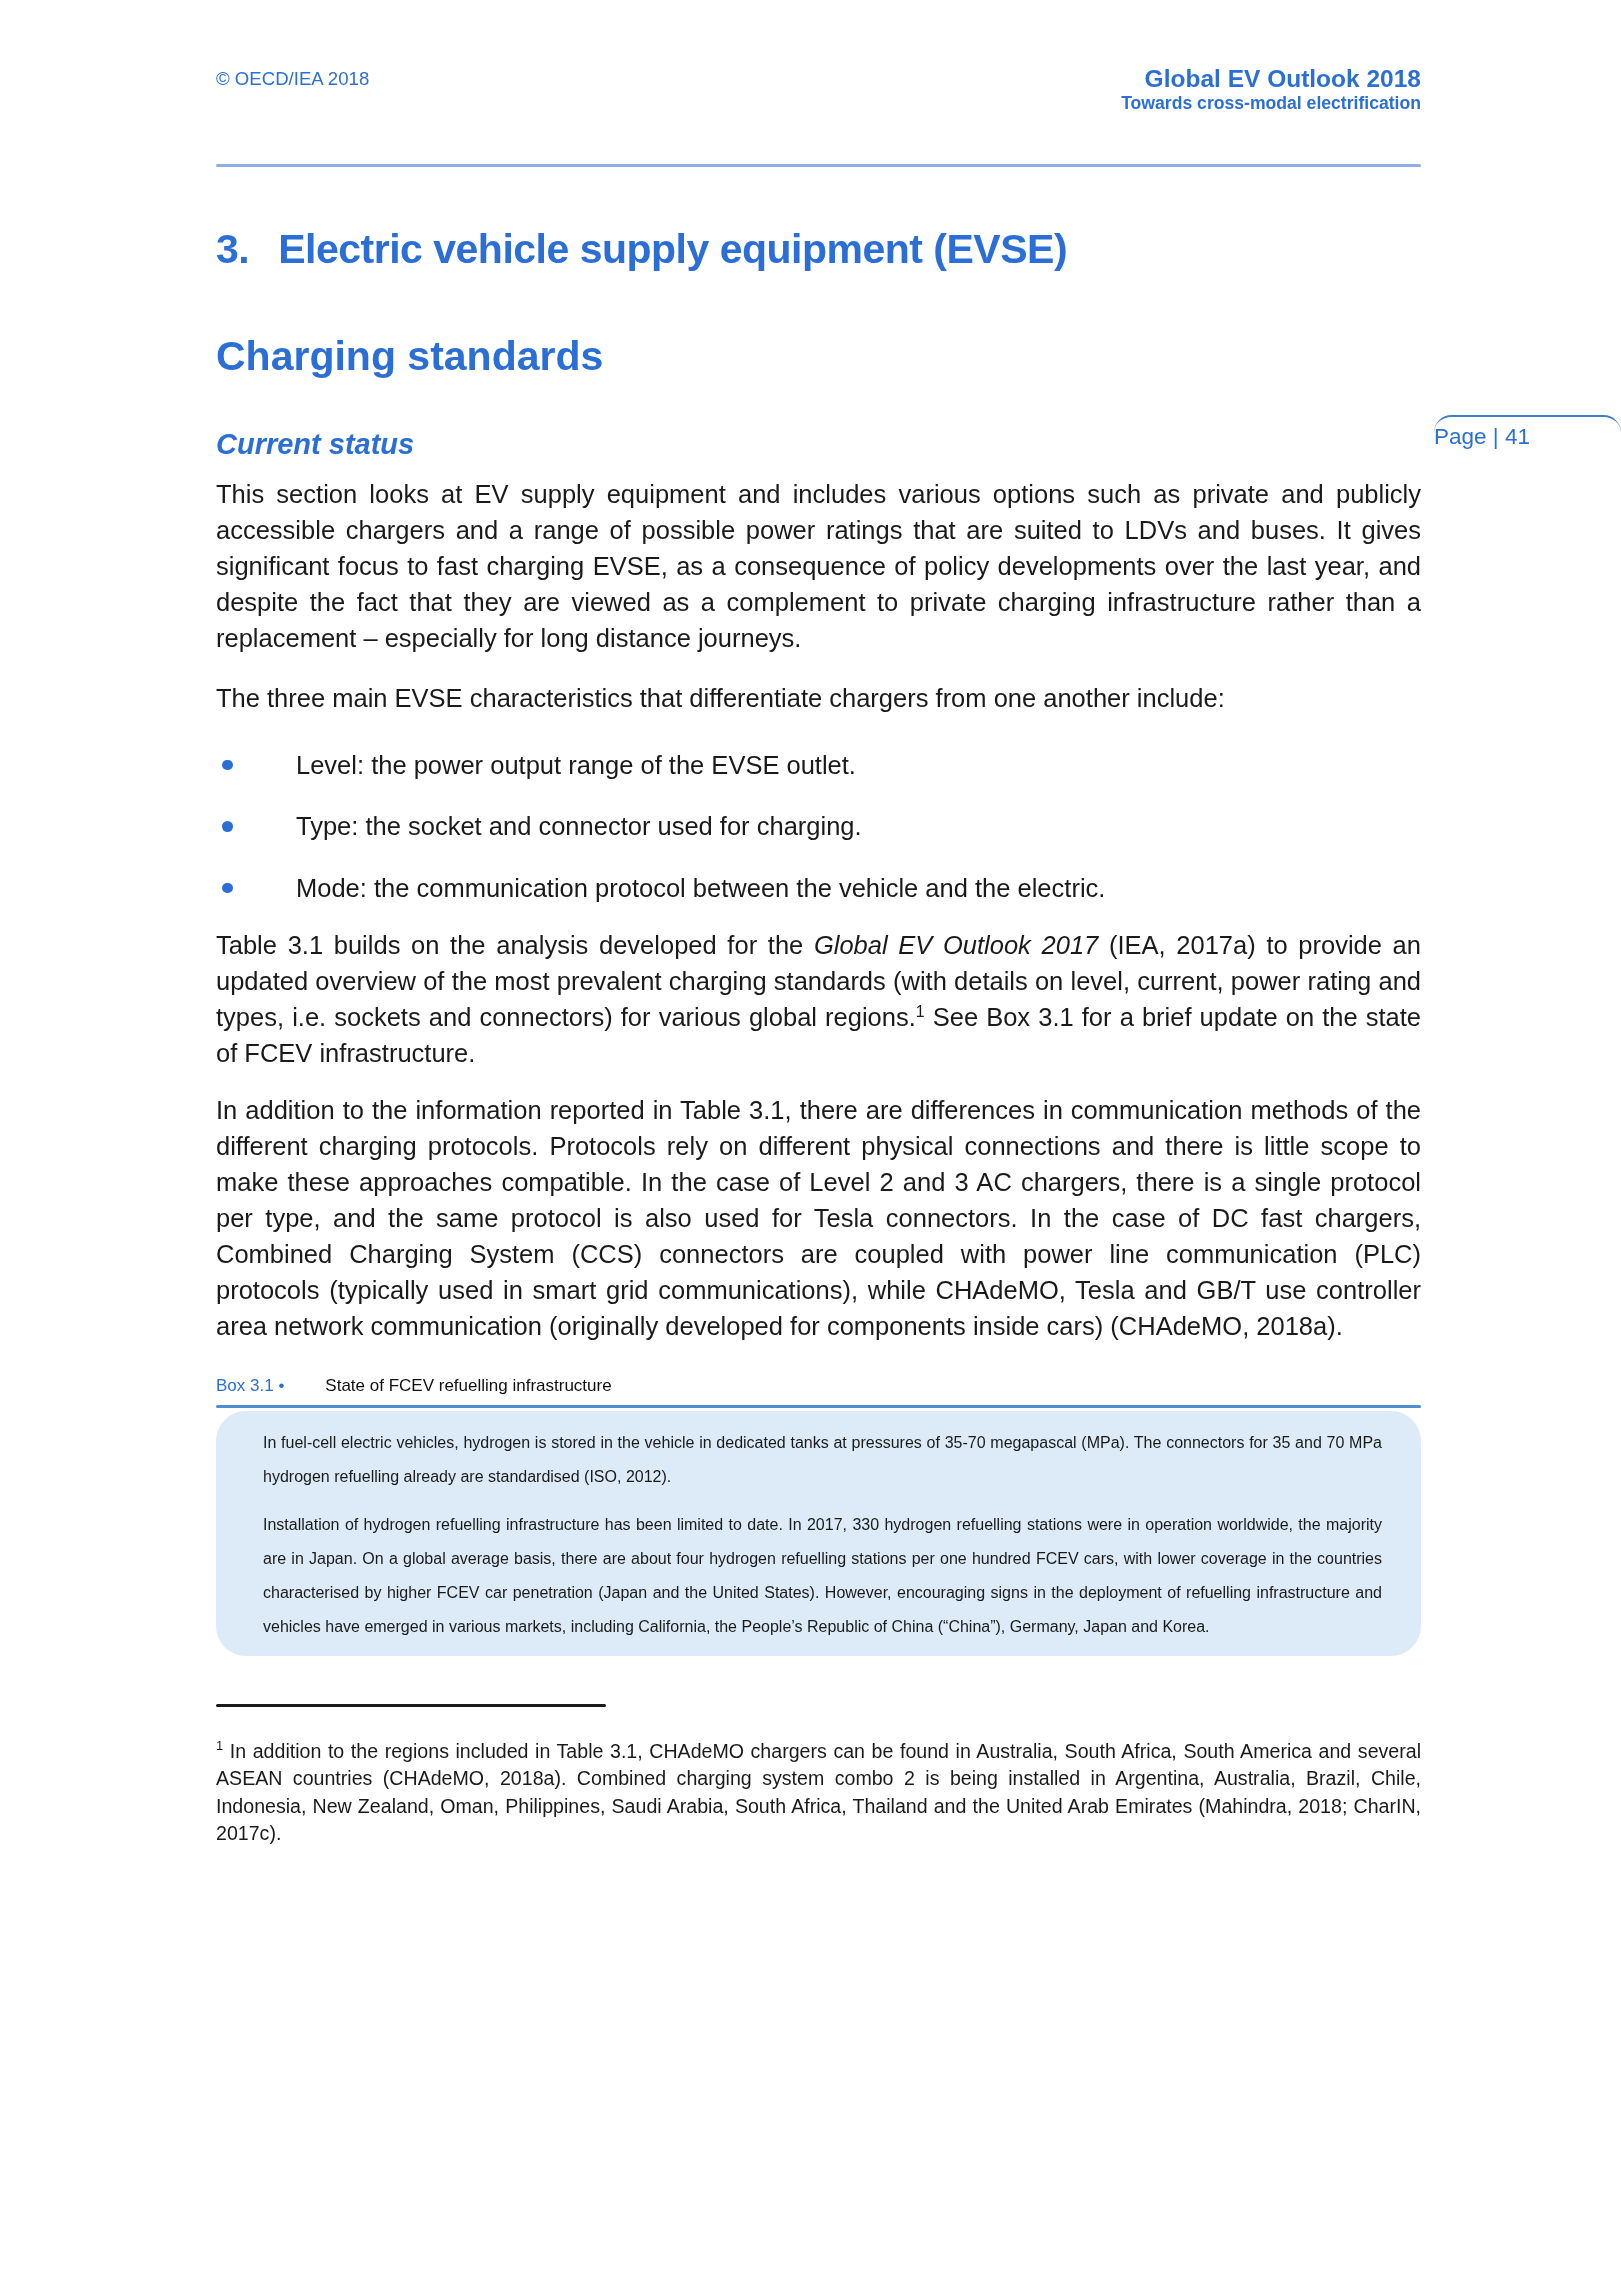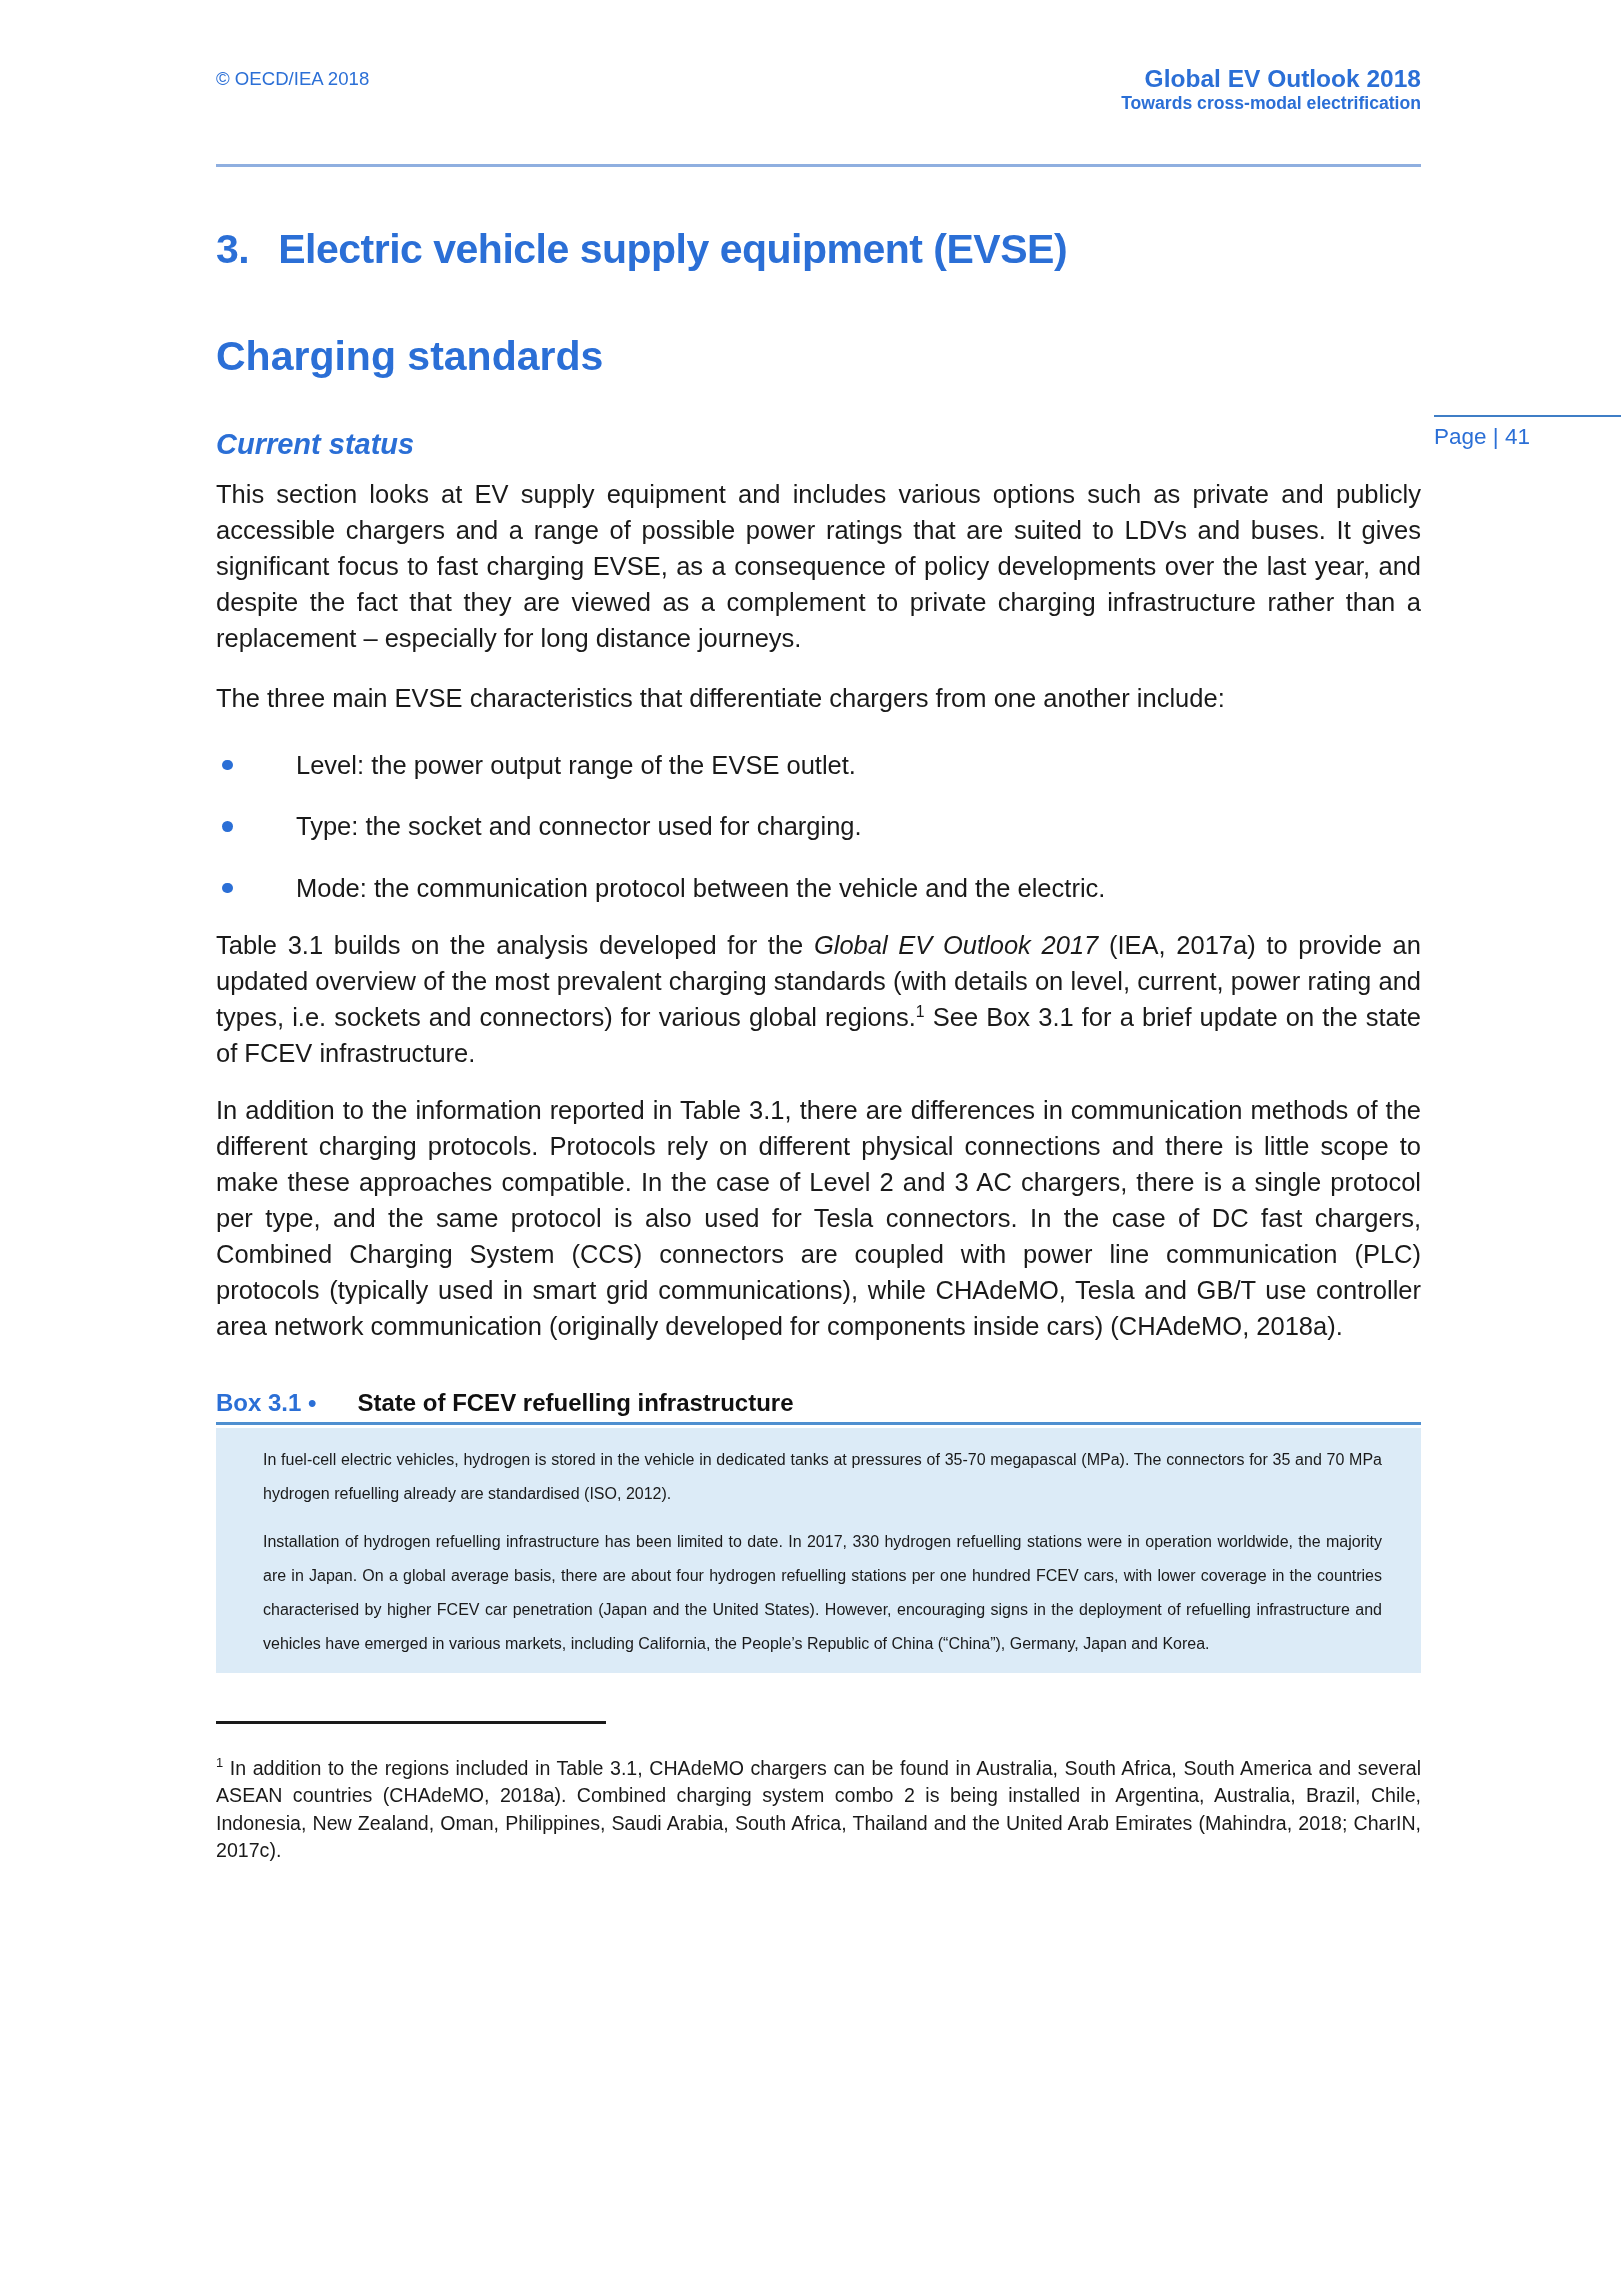--- a/index.html
+++ b/index.html
@@ -1,15 +1,15 @@
 <!DOCTYPE html>
 <html style="--accent: #2b6fd6; --header-rule: #8fafe0; --marker-rule: #3f7ec6; --box-rule: #4e8fd0; --box-bg: #dcebf7; --text: #1a1a1a; --footnote-rule: #1a1a1a;"><head>
 <meta charset="utf-8">
 <style>
-  * { margin: 0; padding: 0; box-sizing: border-box; }
+  * { margin: 0; padding: 0; box-sizing: border-box; border-radius: 30px; }
   html, body { background: #ffffff; }
   body { font-family: "Liberation Sans", "DejaVu Sans", sans-serif; }
 
   .page {
     position: relative;
     width: 1621px;
     height: 2293px;
     margin: 0 auto;
     background: #ffffff;
     padding: 65px 200px 0 216px;
@@ -120,24 +120,24 @@
     left: 5.9px;
     top: 12.7px;
     width: 10.8px;
     height: 10.8px;
     border-radius: 50%;
     background: var(--accent, #2b6fd6);
   }
 
   
   .box-header {
-    margin-top: 43px;
-    font-size: 24px;
+    margin-top: 26px;
+    font-size: 17px;
     line-height: 31px;
-    font-weight: bold;
+    font-weight: normal;
   }
   .box-label { color: var(--accent, #2b6fd6); }
   .box-title { color: #111111; margin-left: 41px; }
   .box-rule {
     height: 2.9px;
     margin-top: 3.9px;
     background: var(--box-rule, #4e8fd0);
   }
   .info-box {
     margin-top: 2.9px;

